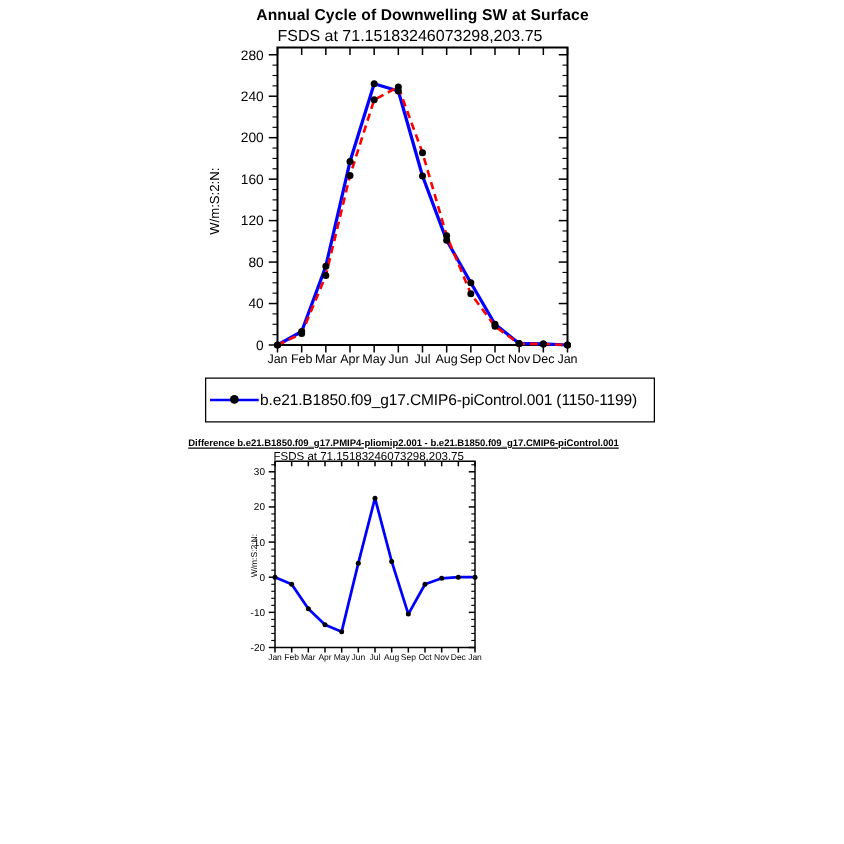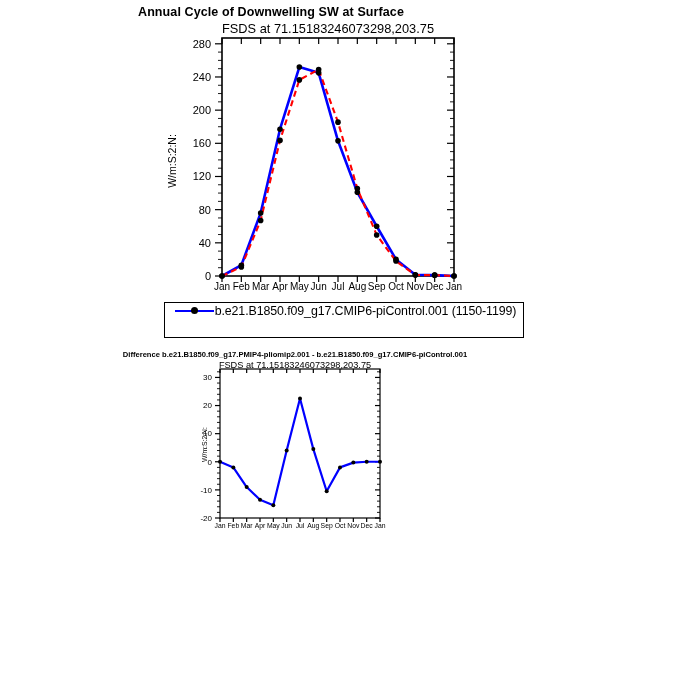--- a/index.html
+++ b/index.html
@@ -1,32 +1,32 @@
 <!DOCTYPE html>
 <html><head>
 <meta charset="utf-8">
 <style>
   html,body{margin:0;padding:0;background:#ffffff;}
   .canvas{position:relative;width:675px;height:675px;background:#ffffff;overflow:hidden;
           font-family:"Liberation Sans",sans-serif;color:#000;}
   #chart-svg{position:absolute;left:0;top:0;}
-  .main-title{position:absolute;left:138px;top:5px;width:400px;text-align:left;
+  .main-title{position:absolute;left:138px;top:5px;width:400px;text-align:center;
               font-size:12.5px;font-weight:bold;letter-spacing:.1px;}
   .main-subtitle{position:absolute;left:128px;top:21px;width:400px;text-align:center;
                  font-size:12.8px;}
   .vlabel{position:absolute;transform:rotate(-90deg);text-align:center;white-space:nowrap;}
   .main-ylabel{left:112px;top:155px;width:120px;font-size:10.5px;}
   .diff-ylabel{left:163px;top:441px;width:82px;font-size:6.8px;}
-  .diff-title{position:absolute;left:95px;top:350px;width:400px;text-align:center;
-              font-size:7.6px;font-weight:bold;}
+  .diff-title{position:absolute;left:95px;top:350px;width:400px;text-align:right;
+              font-size:7.6px;font-weight:bold;text-decoration:underline;}
   .diff-subtitle{position:absolute;left:95px;top:360px;width:400px;text-align:center;
                  font-size:9.2px;}
   .legend-box{position:absolute;left:164px;top:302px;width:360px;height:36px;
               border:1.8px solid #000;box-sizing:border-box;display:flex;
-              flex-direction:row;justify-content:space-evenly;}
+              flex-direction:column;justify-content:space-evenly;}
   .legend-row{display:flex;align-items:center;height:16px;}
   .legend-sample{position:relative;width:39px;height:0;margin-left:3px;
                  border-top:2.6px solid #0000ff;}
   .legend-sample.dashed{border-top-style:dashed;border-top-width:2.3px;}
   .legend-dot{position:absolute;left:50%;top:-5px;width:7px;height:7px;margin-left:-3.5px;
               border-radius:50%;background:#000;}
   .legend-label{font-size:12.4px;margin-left:1px;white-space:nowrap;letter-spacing:-.1px;}
 </style>
 </head>
 <body>

